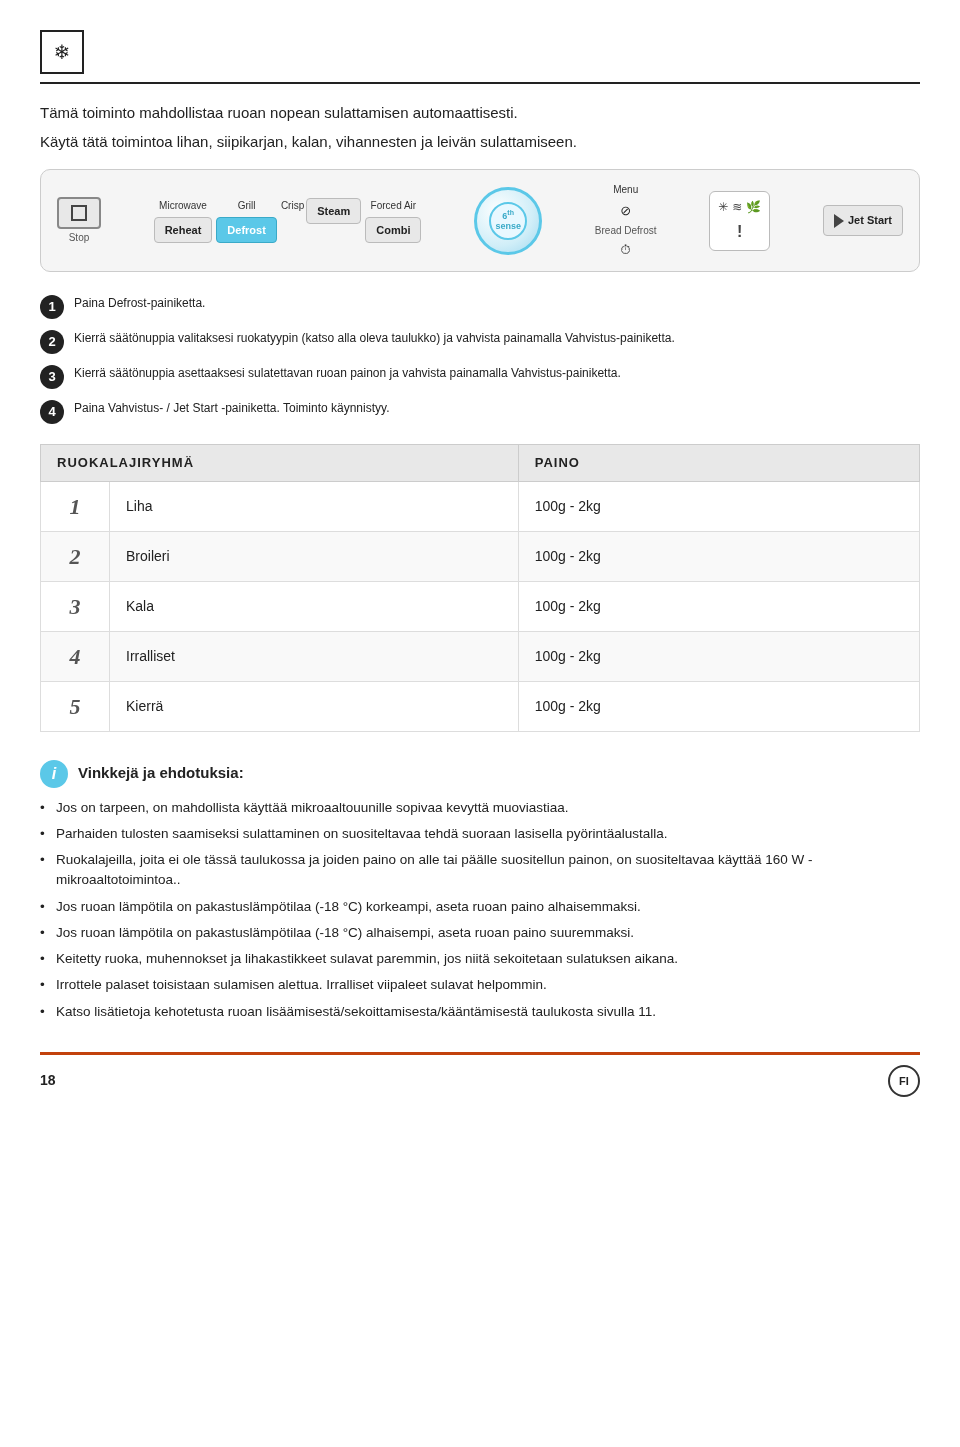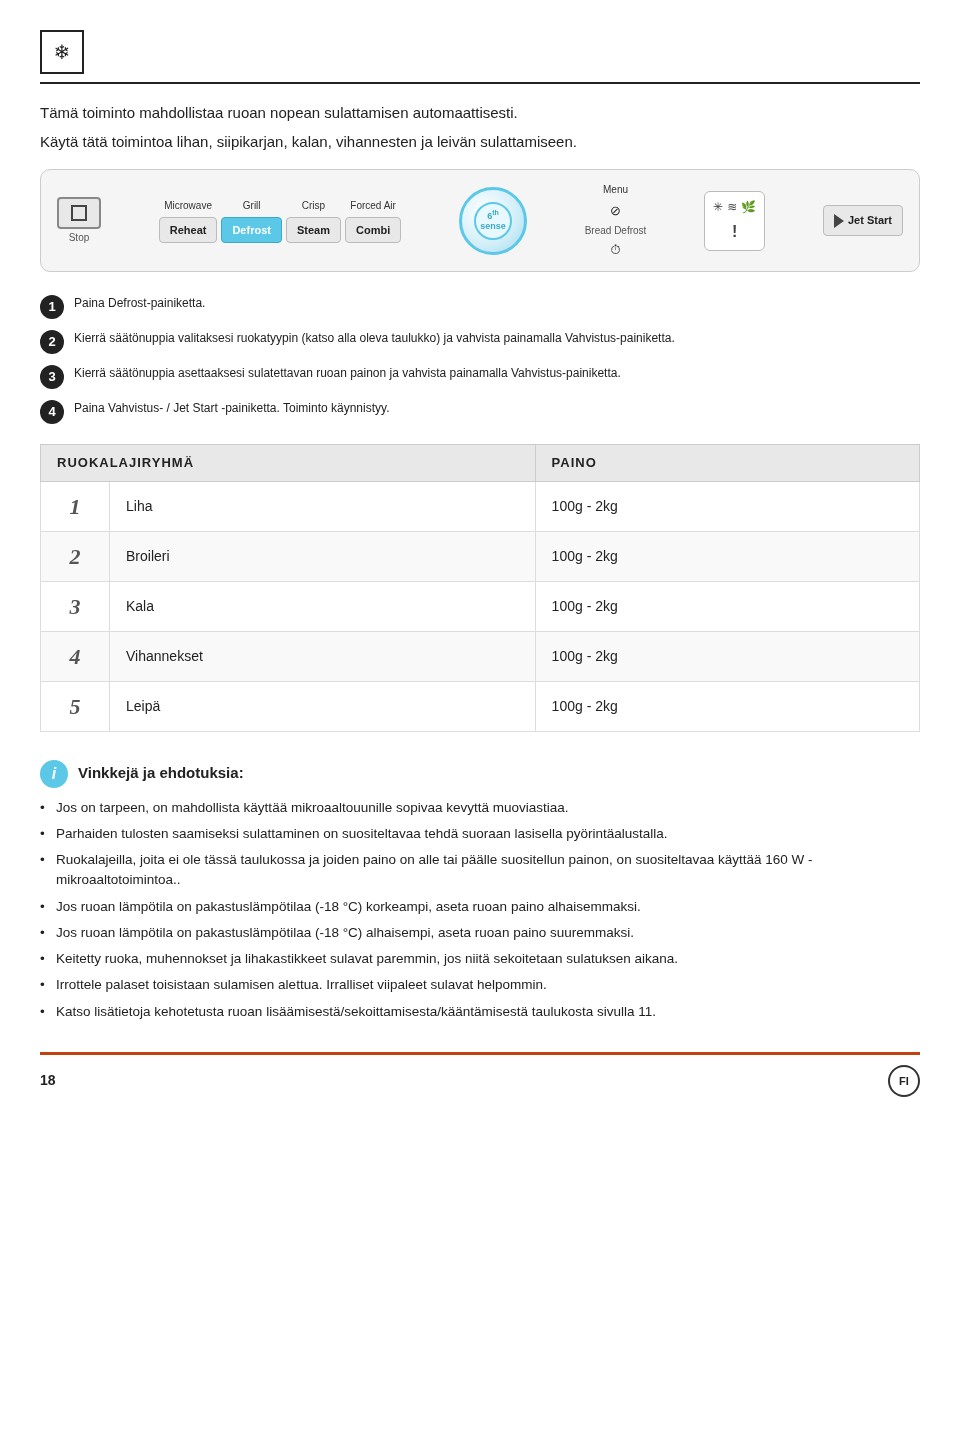--- a/index.html
+++ b/index.html
@@ -338,21 +338,21 @@
   <div style="display:flex;flex-direction:column;gap:4px;">
     <div style="display:flex;gap:4px;">
       <div style="display:flex;flex-direction:column;align-items:center;gap:2px;">
         <span class="cp-label-top">Microwave</span>
         <div class="cp-btn">Reheat</div>
       </div>
       <div style="display:flex;flex-direction:column;align-items:center;gap:2px;">
         <span class="cp-label-top">Grill</span>
         <div class="cp-btn active-blue">Defrost</div>
       </div>
-      <div style="display:flex;flex-direction:column;align-items:center;gap:2px;">
+      <div style="display:flex;flex-direction:row;align-items:flex-start;gap:2px;">
         <span class="cp-label-top">Crisp</span>
         <div class="cp-btn">Steam</div>
       </div>
       <div style="display:flex;flex-direction:column;align-items:center;gap:2px;">
         <span class="cp-label-top">Forced Air</span>
         <div class="cp-btn">Combi</div>
       </div>
     </div>
   </div>
 
@@ -432,26 +432,26 @@
       <td>Broileri</td>
       <td>100g - 2kg</td>
     </tr>
     <tr>
       <td style="width:50px;text-align:center;"><span class="row-num">3</span></td>
       <td>Kala</td>
       <td>100g - 2kg</td>
     </tr>
     <tr>
       <td style="width:50px;text-align:center;"><span class="row-num">4</span></td>
-      <td>Vihannekset</td>
+      <td>Irralliset</td>
       <td>100g - 2kg</td>
     </tr>
     <tr>
       <td style="width:50px;text-align:center;"><span class="row-num">5</span></td>
-      <td>Leipä</td>
+      <td>Kierrä</td>
       <td>100g - 2kg</td>
     </tr>
   </tbody>
 </table>
 
 <div class="tips-section">
   <div class="tips-header">
     <div class="info-circle">
         <i>i</i>
       </div>

